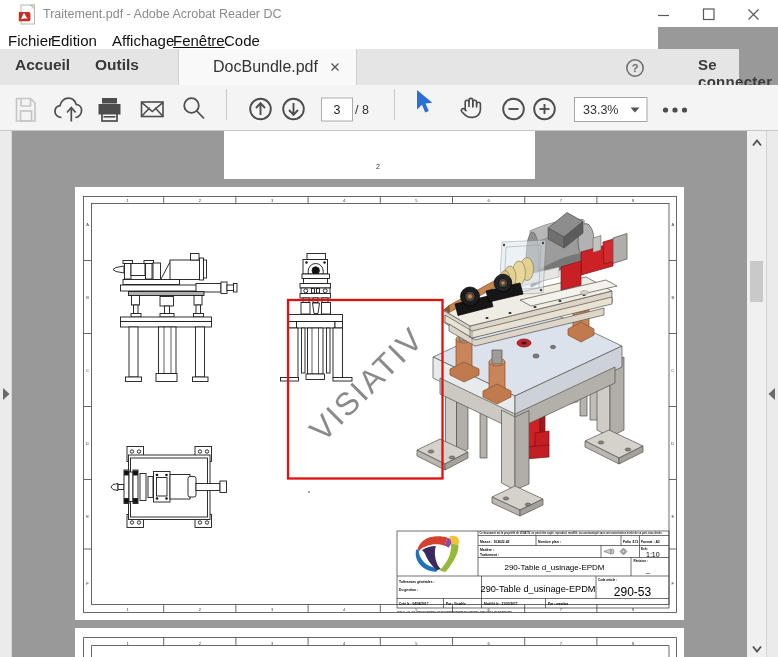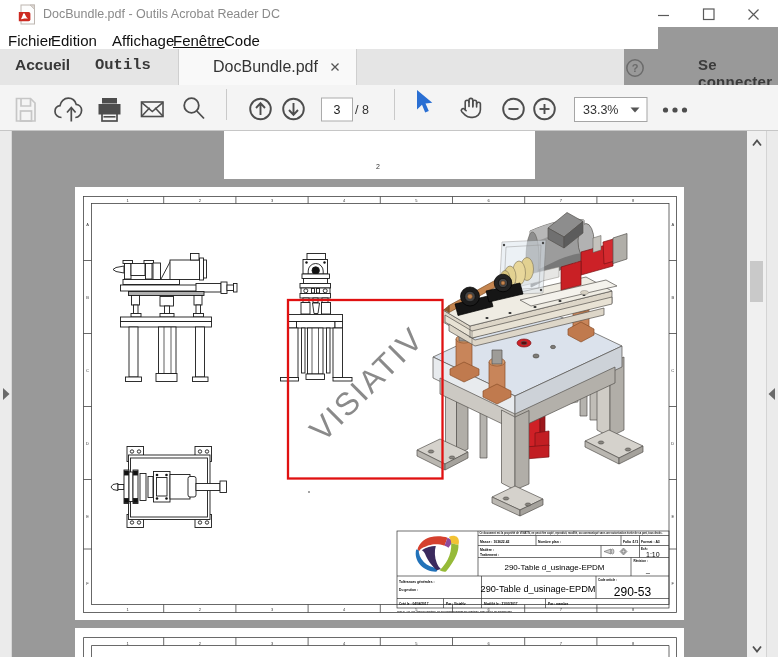--- a/index.html
+++ b/index.html
@@ -9,39 +9,39 @@
 <div class="abs" style="left:0;top:0;width:778px;height:657px;background:#999999;">
 
 <div class="abs" style="left:0;top:0;width:778px;height:27px;background:#ffffff;">
   <svg class="abs" style="left:18px;top:4px;" width="19" height="21" viewBox="0 0 19 21">
     <rect x="3" y="1" width="13.5" height="19" fill="#fdfdfd" stroke="#bdb6b0" stroke-width="1"></rect>
     <path d="M16.5,1 l0,4.5 -4.5,-4.5 Z" fill="#dcd6d0" stroke="#bdb6b0" stroke-width="0.7"></path>
     <path d="M1.5,8.5 a6,6 0 0 1 6,6 a6,6 0 0 1 -6,-6" fill="none"></path>
     <path d="M0.8,8 h9.8 a1.8,1.8 0 0 1 1.8,1.8 v5.6 a1.8,1.8 0 0 1 -1.8,1.8 H0.8 Z" fill="#cd2a21"></path>
     <path d="M2.9,15.2 c1.1,-2 2,-4.1 2.3,-5.8 l1.5,0 c0.6,2 1.9,4 3.4,5.2 -1.3,-0.3 -2.8,-0.3 -3.9,0 -1.1,0.3 -2.3,0.5 -3.3,0.6 Z" fill="#fff"></path>
   </svg>
-  <div class="abs" style="left:43px;top:7px;font-size:12.5px;color:#8a8a8a;">DocBundle.pdf - Outils Acrobat Reader DC</div>
+  <div class="abs" style="left:43px;top:7px;font-size:12.5px;color:#8a8a8a;">Traitement.pdf - Adobe Acrobat Reader DC</div>
   <svg class="abs" style="left:648px;top:0;" width="130" height="27" viewBox="0 0 130 27">
     <line x1="10" y1="15.5" x2="21" y2="15.5" stroke="#5a5a5a" stroke-width="1.2"></line>
     <rect x="55.5" y="9" width="10.5" height="10.5" fill="none" stroke="#5a5a5a" stroke-width="1.2"></rect>
     <path d="M100.5,9.5 l10,10 M110.5,9.5 l-10,10" stroke="#5a5a5a" stroke-width="1.2"></path>
   </svg>
 </div>
 
 <div class="abs" style="left:0;top:27px;width:658px;height:22px;background:#ffffff;font-size:15px;color:#101010;text-align:center;">
   <span class="abs" style="left:8px;top:5px;">Fichier</span>
   <span class="abs" style="left:51px;top:5px;">Edition</span>
   <span class="abs" style="left:112px;top:5px;">Affichage</span>
   <span class="abs" style="left:173px;top:5px;text-decoration:underline;">Fenêtre</span>
   <span class="abs" style="left:224px;top:5px;">Code</span>
 </div>
 
-<div class="abs" style="left:0;top:49px;width:624px;height:36px;background:#e5e5e5;">
+<div class="abs" style="left:0;top:49px;width:739px;height:36px;background:#e5e5e5;">
   <div class="abs" style="left:15px;top:7px;font-size:15.5px;font-weight:bold;color:#383838;">Accueil</div>
-  <div class="abs" style="left:95px;top:7px;font-size:15.5px;font-weight:bold;color:#383838;font-family:Liberation Mono, monospace;">Outils</div>
+  <div class="abs" style="left:95px;top:7px;font-size:15.5px;font-weight:bold;color:#383838;">Outils</div>
   <div class="abs" style="left:178px;top:0;width:177px;height:36px;background:#f9f9f9;border-left:1px solid #cfcfcf;border-right:1px solid #cfcfcf;"></div>
   <div class="abs" style="left:213px;top:9px;font-size:16px;color:#333333;">DocBundle.pdf</div>
   <svg class="abs" style="left:329px;top:12px;" width="12" height="12" viewBox="0 0 12 12">
     <path d="M2.5,2.5 l7,7 M9.5,2.5 l-7,7" stroke="#555" stroke-width="1.3"></path>
   </svg>
   <svg class="abs" style="left:625px;top:9px;" width="20" height="20" viewBox="0 0 20 20">
     <circle cx="10" cy="10" r="8.2" fill="none" stroke="#6b6b6b" stroke-width="1.5"></circle>
     <text x="10" y="14" font-size="11" font-weight="bold" fill="#6b6b6b" text-anchor="middle" font-family="Liberation Sans">?</text>
   </svg>
   <div class="abs" style="left:698px;top:7px;font-size:15px;font-weight:bold;color:#3b3b3b;letter-spacing:0.3px;">Se connecter</div>

